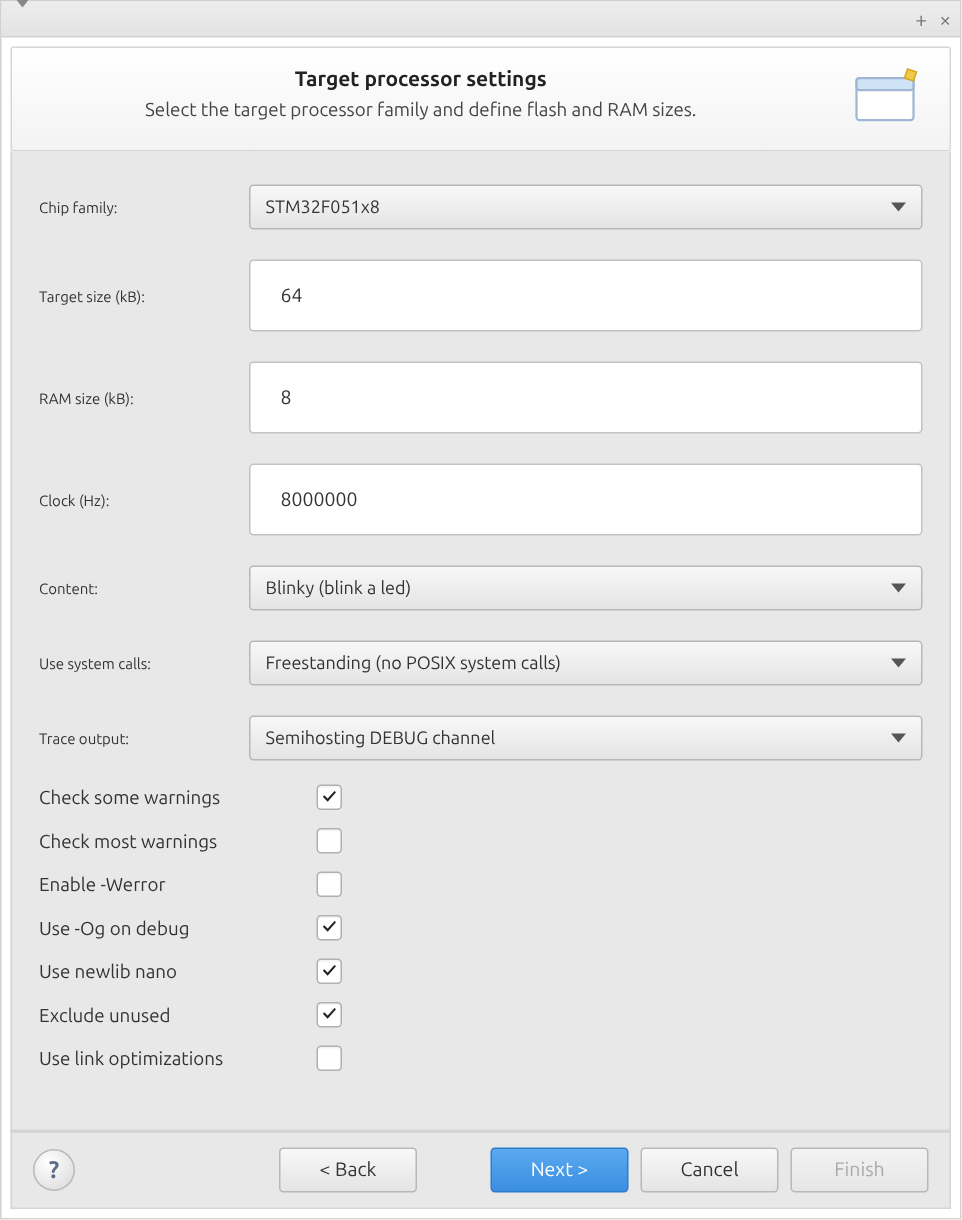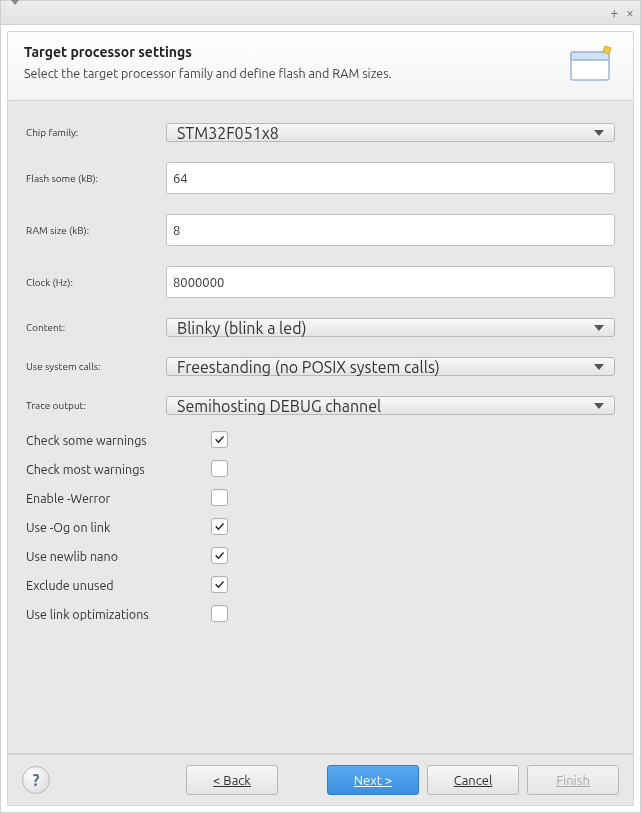--- a/index.html
+++ b/index.html
@@ -54,20 +54,21 @@
   }
 
   .header-banner {
     background: linear-gradient(#ffffff, #f3f3f3);
     border: 1px solid #d6d6d6;
     border-radius: 2px;
     padding: 12px 16px 14px 16px;
     display: flex;
     align-items: flex-start;
     gap: 28px;
+    text-align: center;
   }
   .header-text { flex: 1; }
   .header-title {
     font-size: 14px;
     font-weight: bold;
     color: #222;
     margin-bottom: 6px;
   }
   .header-desc {
     font-size: 12.5px;
@@ -103,45 +104,45 @@
   }
   .chk-label {
     width: 165px;
     flex-shrink: 0;
     color: #333;
     font-size: 12.5px;
   }
 
   .text-input {
     flex: 1;
-    height: 32px;
-    padding: 0 6px;
+    height: 48px;
+    padding: 0 20px;
     font-size: 13px;
     color: #333;
     background: #fff;
     border: 1px solid #c2c2c2;
     border-radius: 3px;
     outline: none;
     font-family: inherit;
   }
 
   .select-wrap {
     flex: 1;
     position: relative;
   }
   .fake-select {
     width: 100%;
-    height: 19px;
+    height: 30px;
     background: linear-gradient(#f8f8f8, #e4e4e4);
     border: 1px solid #b8b8b8;
     border-radius: 3px;
     padding: 0 28px 0 10px;
     display: flex;
     align-items: center;
-    font-size: 16px;
+    font-size: 12px;
     color: #333;
     cursor: pointer;
     position: relative;
   }
   .fake-select .arrow {
     position: absolute;
     right: 10px;
     top: 50%;
     transform: translateY(-50%);
     width: 0; height: 0;
@@ -197,21 +198,20 @@
     border: 1px solid #b8b8b8;
     border-radius: 3px;
     background: linear-gradient(#f8f8f8, #e4e4e4);
     color: #333;
     font-size: 13px;
     cursor: pointer;
     display: inline-flex;
     align-items: center;
     justify-content: center;
     font-family: inherit;
-    text-decoration: underline;
   }
   .btn.primary {
     background: linear-gradient(#5aa9f0, #3b8fe0);
     border-color: #2f7bcc;
     color: #fff;
     margin-left: 41px;
   }
   .btn[disabled] {
     color: #aaa;
     cursor: default;
@@ -253,21 +253,21 @@
         <div class="form-label">Chip family:</div>
         <div class="select-wrap">
           <div class="fake-select">
             <span>STM32F051x8</span>
             <span class="arrow"></span>
           </div>
         </div>
       </div>
 
       <div class="form-row">
-        <div class="form-label">Flash some (kB):</div>
+        <div class="form-label">Target size (kB):</div>
         <input class="text-input" type="text" value="64" style="">
       </div>
 
       <div class="form-row">
         <div class="form-label">RAM size (kB):</div>
         <input class="text-input" type="text" value="8" style="">
       </div>
 
       <div class="form-row">
         <div class="form-label">Clock (Hz):</div>
@@ -310,21 +310,21 @@
       </div>
       <div class="form-row tight">
         <div class="chk-label">Check most warnings</div>
         <span class="checkbox"></span>
       </div>
       <div class="form-row tight">
         <div class="chk-label">Enable -Werror</div>
         <span class="checkbox"></span>
       </div>
       <div class="form-row tight">
-        <div class="chk-label">Use -Og on link</div>
+        <div class="chk-label">Use -Og on debug</div>
         <span class="checkbox checked"></span>
       </div>
       <div class="form-row tight">
         <div class="chk-label">Use newlib nano</div>
         <span class="checkbox checked"></span>
       </div>
       <div class="form-row tight">
         <div class="chk-label">Exclude unused</div>
         <span class="checkbox checked"></span>
       </div>

